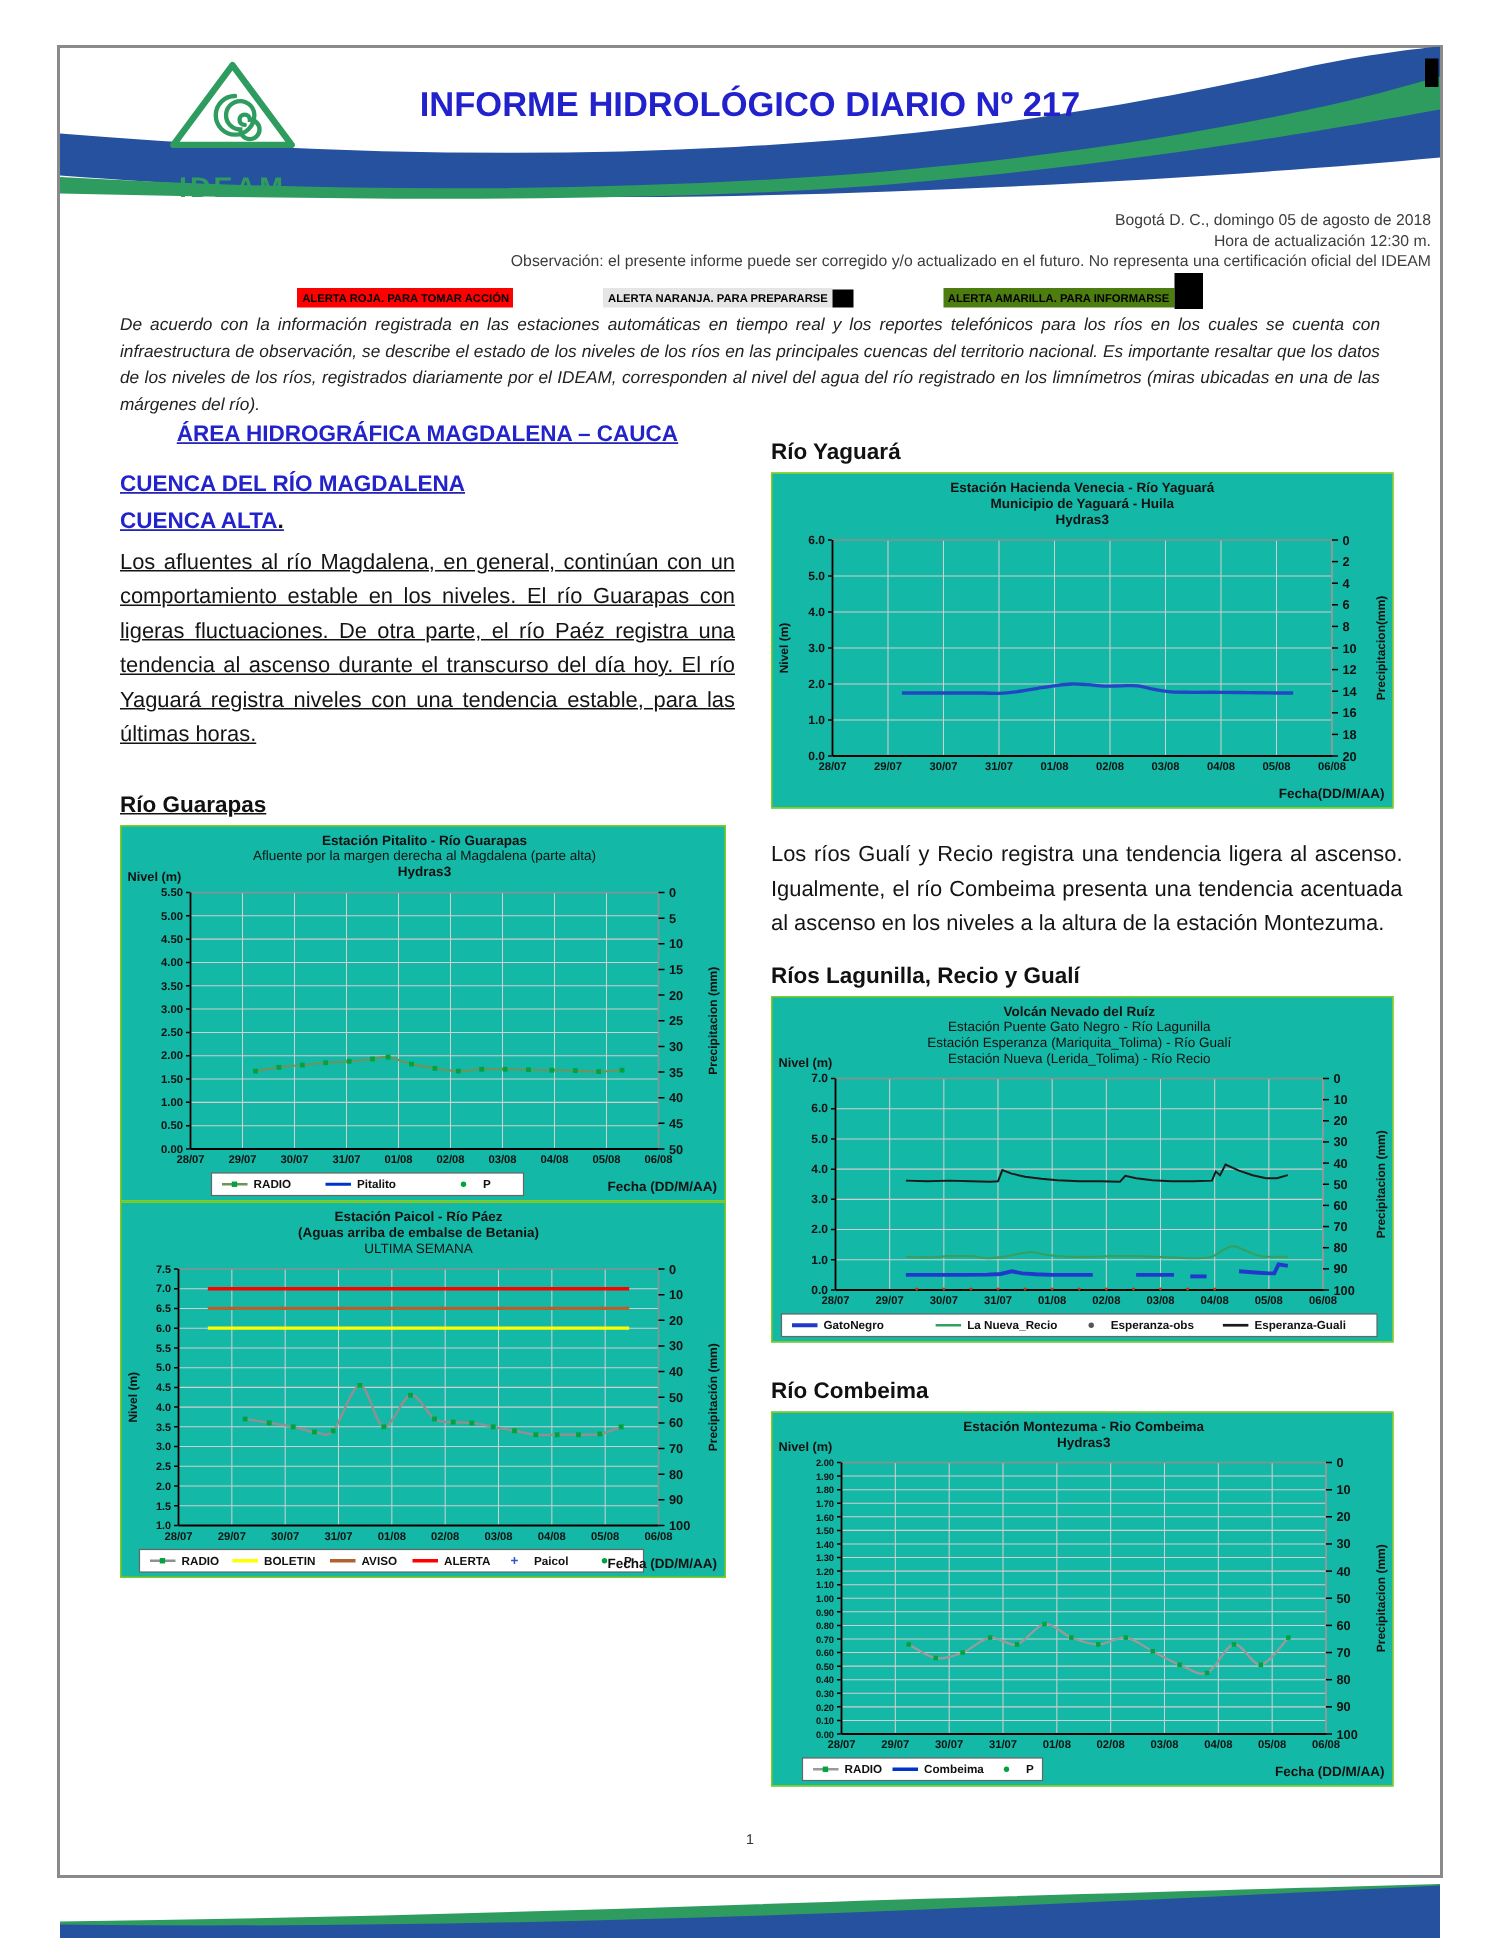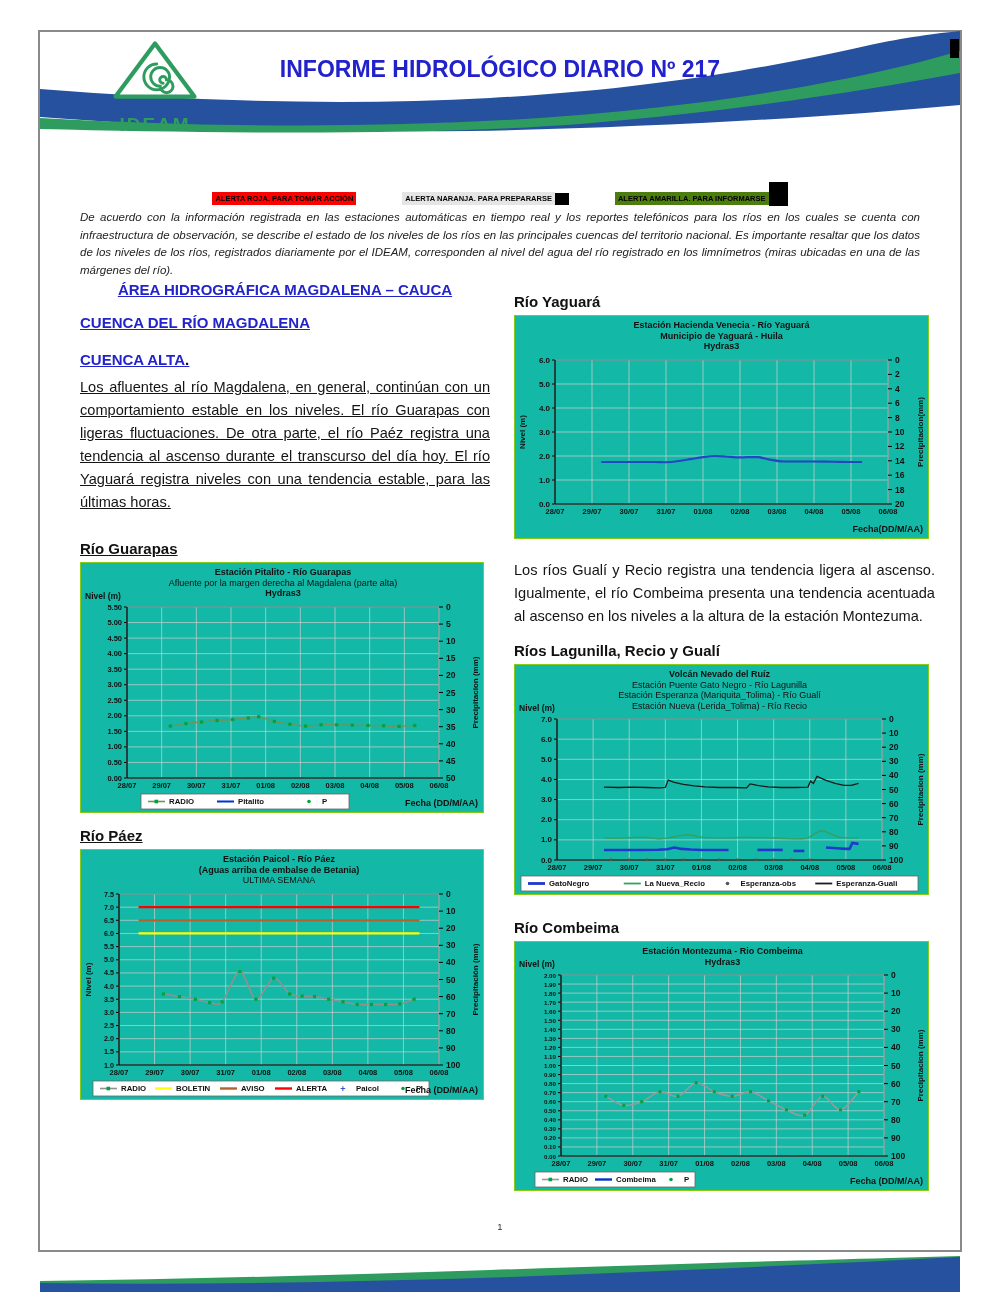--- a/index.html
+++ b/index.html
@@ -9,33 +9,33 @@
   .header-wave{position:absolute;left:40px;top:31px;width:920px;height:106px;}
   .footer-wave{position:absolute;left:40px;top:1255px;width:920px;height:37px;}
   .logo{position:absolute;left:100px;top:40px;width:110px;text-align:center;z-index:3;}
   .logo-text{font-size:19px;font-weight:bold;color:#2f9c5f;letter-spacing:2px;margin-top:-2px;}
   .report-title{position:absolute;left:240px;top:56px;width:520px;text-align:center;
         font-size:23px;font-weight:bold;color:#2222cc;z-index:3;}
   .corner-mark{position:absolute;left:950px;top:39px;width:9px;height:19px;background:#000;z-index:4;}
   .date-block{position:absolute;left:254px;top:141px;width:700px;text-align:right;
         font-size:10.5px;line-height:13.5px;color:#3c3c3c;}
   .alert-bar{position:absolute;left:0;top:182px;width:1000px;display:flex;justify-content:center;
-        gap:46px;align-items:flex-end;z-index:2;}
+        gap:60px;align-items:flex-end;z-index:2;}
   .alert-item{display:flex;align-items:flex-end;}
   .alert-label{font-size:7.5px;font-weight:bold;color:#000;padding:2px 3px;white-space:nowrap;}
   .redaction{background:#000;}
   .redaction.small{width:14px;height:12px;}
   .redaction.tall{width:19px;height:24px;margin-bottom:-1px;}
   .intro{position:absolute;left:80px;top:209px;width:840px;font-style:italic;font-size:11.5px;
         line-height:17.5px;text-align:justify;color:#222;}
   .col-left{position:absolute;left:80px;top:281px;width:410px;text-decoration:underline;}
   .col-right{position:absolute;left:514px;top:277px;width:421px;}
   .h-area{text-align:center;font-size:15px;font-weight:bold;color:#2323cc;
         text-decoration:underline;margin-bottom:16px;}
-  .h-cuenca{font-size:15px;font-weight:bold;color:#2323cc;text-decoration:underline;margin-bottom:20px;}
+  .h-cuenca{font-size:15px;font-weight:bold;color:#2323cc;text-decoration:underline;margin-bottom:8px;}
   .h-cuenca .dot{color:#141414;text-decoration:none;}
   .h-cuenca.second{margin-bottom:8px;}
   .para{font-size:14.6px;line-height:23px;text-align:justify;color:#141414;margin-bottom:26px;}
   .chart-h{font-size:15px;font-weight:bold;color:#111;margin:10px 0 5px 0;}
   .chart-frame{position:relative;border:1px solid #84cc16;background:#14b8a6;}
   #c0{width:402px;height:249px;}
   #c1{width:402px;height:249px;}
   #c2{width:413px;height:222px;}
   #c3{width:413px;height:229px;}
   #c4{width:413px;height:248px;}
@@ -60,20 +60,25 @@
     <svg width="86" height="72" viewBox="0 0 100 84">
       <polygon points="50,4 96,66 4,66" fill="#ffffff" stroke="#2f9c5f" stroke-width="5" stroke-linejoin="round"></polygon>
       <path d="M52,28 a15,15 0 1,0 15,15 a11,11 0 1,0 -11,11 a7.5,7.5 0 1,0 7.5,-7.5 a4,4 0 1,0 -4,4" fill="none" stroke="#2f9c5f" stroke-width="3.4" stroke-linecap="round"></path>
     </svg>
     <div class="logo-text">IDEAM</div>
   </div>
 
   <div class="report-title">INFORME HIDROLÓGICO DIARIO Nº 217</div>
   <div class="corner-mark"></div>
 
+  <div class="date-block">
+    <div>Bogotá D. C., domingo 05 de agosto de 2018</div>
+    <div>Hora de actualización 12:30 m.</div>
+    <div>Observación: el presente informe puede ser corregido y/o actualizado en el futuro. No representa una certificación oficial del IDEAM</div>
+  </div>
 
   <div class="alert-bar">
     <div class="alert-item">
       <span class="alert-label" style="background-color: rgb(255, 0, 0);">ALERTA ROJA. PARA TOMAR ACCIÓN</span>
     </div>
     <div class="alert-item">
       <span class="alert-label" style="background-color: #e5e5e5;">ALERTA NARANJA. PARA PREPARARSE</span>
       <span class="redaction small"></span>
     </div>
     <div class="alert-item">
@@ -197,21 +202,20 @@
           <text x="88" y="241.3" font-size="7.8" font-family="&quot;Liberation Sans&quot;, sans-serif" fill="#111" font-weight="bold">RADIO</text>
           <line x1="136" y1="238.5" x2="153" y2="238.5" stroke="#0033cc" stroke-width="2"></line>
           <text x="157" y="241.3" font-size="7.8" font-family="&quot;Liberation Sans&quot;, sans-serif" fill="#111" font-weight="bold">Pitalito</text>
           <circle cx="228" cy="238.5" r="1.8" fill="#00a33c"></circle>
           <text x="241" y="241.3" font-size="7.8" font-family="&quot;Liberation Sans&quot;, sans-serif" fill="#111" font-weight="bold">P</text>
           <text x="397" y="243" font-size="9" font-family="&quot;Liberation Sans&quot;, sans-serif" fill="#111" font-weight="bold" text-anchor="end">Fecha (DD/M/AA)</text>
           <text x="4" y="36" font-size="8.5" font-family="&quot;Liberation Sans&quot;, sans-serif" fill="#111" font-weight="bold">Nivel (m)</text>
           <text x="397" y="129.5" font-size="8" font-family="&quot;Liberation Sans&quot;, sans-serif" fill="#111" font-weight="bold" text-anchor="middle" transform="rotate(-90 397 129.5)">Precipitacion (mm)</text>
         </svg></div>
 
-    <div class="chart-h mt">Río Páez</div>
     <div class="chart-frame" id="c1"><svg width="402" height="249">
           <text x="198" y="12" font-size="9" font-family="&quot;Liberation Sans&quot;, sans-serif" fill="#111" font-weight="bold" text-anchor="middle">Estación Paicol - Río Páez</text>
           <text x="198" y="22.5" font-size="9" font-family="&quot;Liberation Sans&quot;, sans-serif" fill="#111" font-weight="bold" text-anchor="middle">(Aguas arriba de embalse de Betania)</text>
           <text x="198" y="33" font-size="9" font-family="&quot;Liberation Sans&quot;, sans-serif" fill="#111" text-anchor="middle">ULTIMA SEMANA</text>
           <line x1="73.55555555555556" y1="44" x2="73.55555555555556" y2="215" stroke="#cfcfcf" stroke-width="0.7"></line>
           <line x1="109.11111111111111" y1="44" x2="109.11111111111111" y2="215" stroke="#cfcfcf" stroke-width="0.7"></line>
           <line x1="144.66666666666666" y1="44" x2="144.66666666666666" y2="215" stroke="#cfcfcf" stroke-width="0.7"></line>
           <line x1="180.22222222222223" y1="44" x2="180.22222222222223" y2="215" stroke="#cfcfcf" stroke-width="0.7"></line>
           <line x1="215.77777777777777" y1="44" x2="215.77777777777777" y2="215" stroke="#cfcfcf" stroke-width="0.7"></line>
           <line x1="251.33333333333331" y1="44" x2="251.33333333333331" y2="215" stroke="#cfcfcf" stroke-width="0.7"></line>

